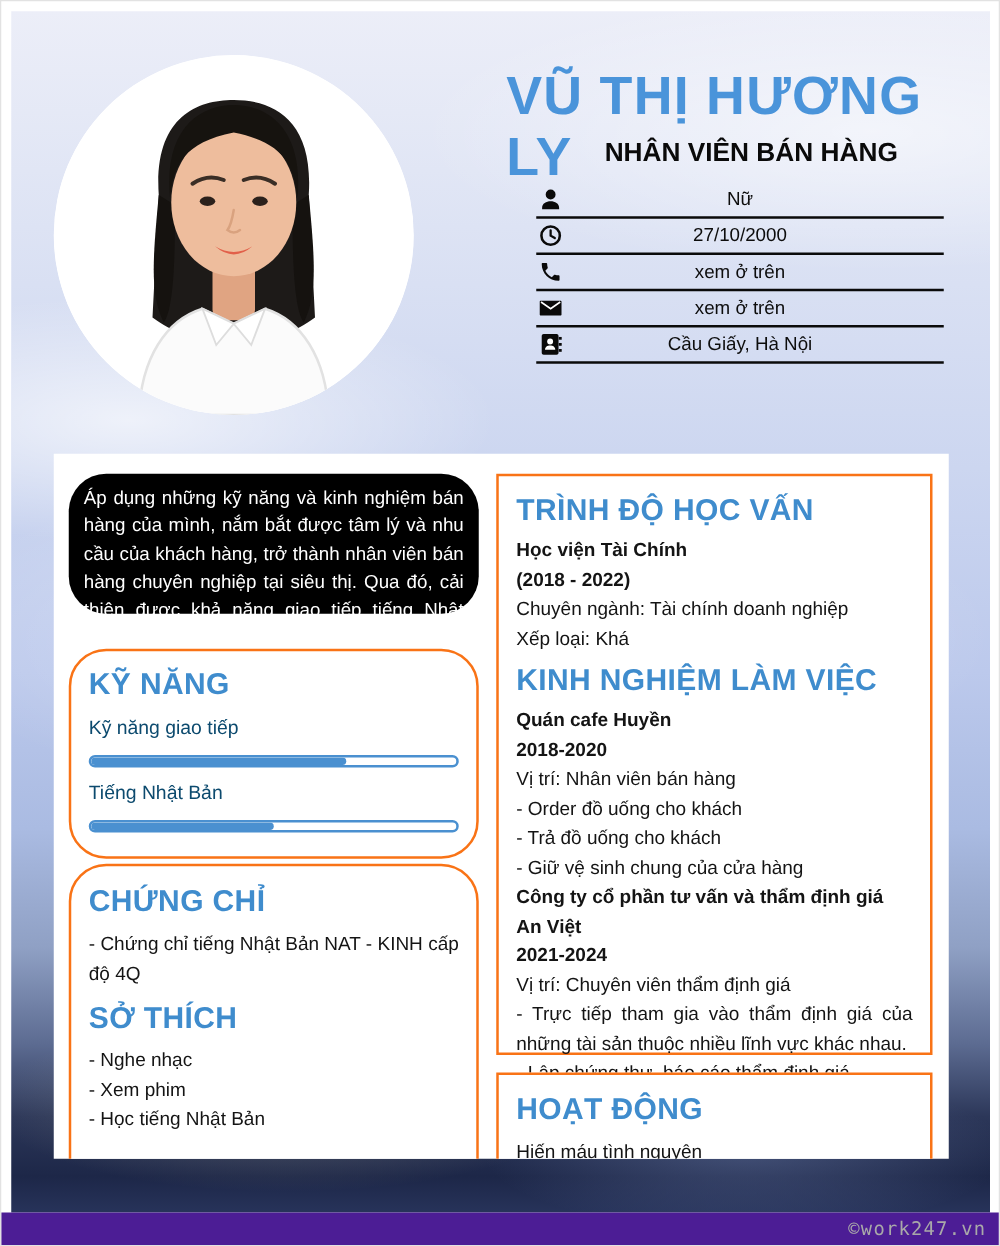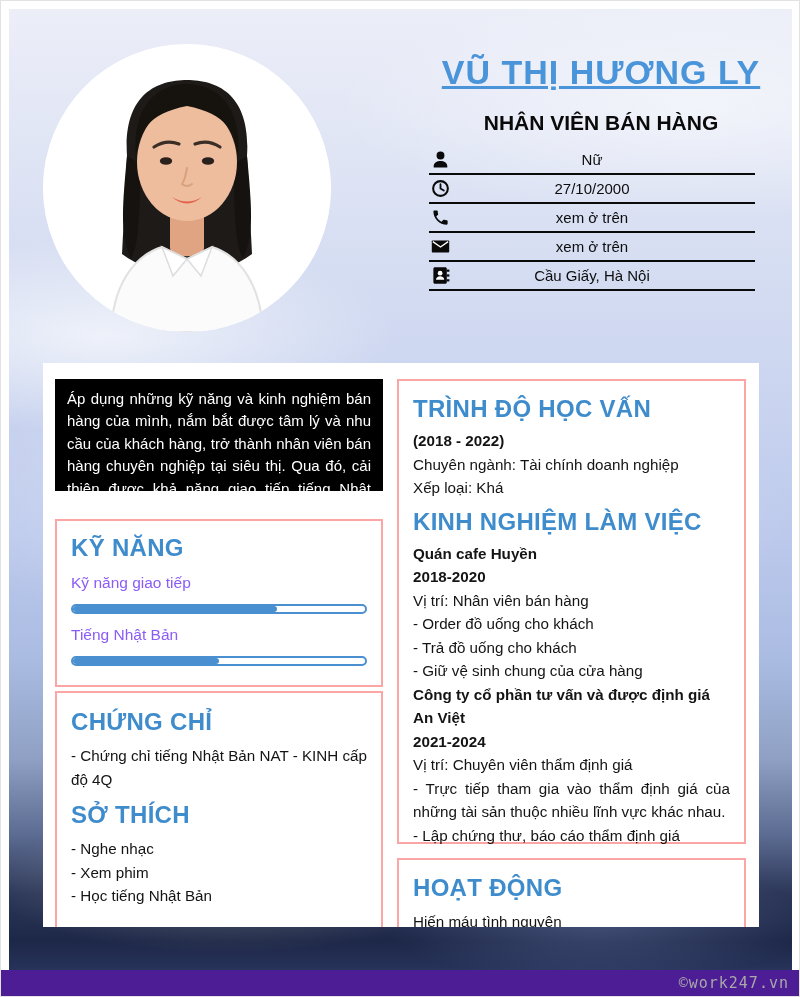--- a/index.html
+++ b/index.html
@@ -16,49 +16,49 @@
       radial-gradient(ellipse 340px 100px at 28% 91%, rgba(214,206,170,.28), rgba(0,0,0,0) 70%),
       radial-gradient(ellipse 300px 90px at 75% 95%, rgba(140,160,210,.30), rgba(0,0,0,0) 70%),
       linear-gradient(180deg,#eceef8 0%,#dde3f4 18%,#ccd6f0 38%,#bcc9ec 55%,#aabbe2 68%,
                       #8fa0c4 78%,#5c6b91 86%,#2c3759 92%,#1d2748 97%,#27335a 100%);
   }
 
   
   .photo { position:absolute; left:42px; top:43px; width:288px; height:288px;
            border-radius:50%; background:#ffffff; overflow:hidden; }
   .photo svg { display:block; width:100%; height:100%; }
-  .name { position:absolute; left:404px; top:52px; width:392px; text-align:center;
-          font-size:34px; font-weight:bold; letter-spacing:1px; color:#4a94da;text-decoration:underline; }
+  .name { position:absolute; left:404px; top:52px; width:392px; 
+          font-size:43px; font-weight:bold; letter-spacing:1px; color:#4a94da; }
   .job-title { position:absolute; left:404px; top:110px; width:392px; text-align:center;
           font-size:21px; font-weight:bold; color:#0a0a0a; }
 
   .info-table { position:absolute; left:428px; top:145px; width:326px; }
   .info-row { position:relative; height:29px; border-bottom:2px solid #0a0a0a; }
   .info-icon { position:absolute; left:2px; top:4px; width:19px; height:19px; }
   .info-icon svg { display:block; width:19px; height:19px; }
   .info-value { position:absolute; left:0; top:0; width:100%; height:29px; line-height:27px;
                 text-align:center; font-size:15px; color:#0d0d0d; }
 
   
   .card { position:absolute; left:42px; top:362px; width:716px; height:564px;
           background:#ffffff; overflow:hidden; }
-  .colL { position:absolute; left:12px; width:328px; }
+  .colL { position:absolute; left:12px; width:328px;border-radius:30px; }
   .colR { position:absolute; left:354px; width:349px; }
 
   .intro-box { top:16px; height:112px; background:#000000; color:#ffffff; padding:9px 12px;
                font-size:15px; line-height:22.4px; text-align:justify; }
-  .boxed { border:2px solid #fca5a5; background:#fff; }
+  .boxed { border:2px solid #f97316; background:#fff; }
   .skills-box { top:156px; height:168px; padding:13px 14px 0; }
   .certs-box  { top:328px; height:300px; padding:13px 14px 0; }
   .eduexp-box { top:16px;  height:465px; padding:10px 14px 0; }
   .act-box    { top:495px; height:120px; padding:12px 14px 0; }
 
   .h-blue { color:#3f8ccd; font-weight:bold; font-size:24px; letter-spacing:.3px; }
   .skills-box .h-blue { margin-bottom:12px; }
-  .skill-label { font-size:15.5px; color:#8b5cf6; margin-top:12px; }
+  .skill-label { font-size:15.5px; color:#0c4a6e; margin-top:12px; }
   .bar { margin-top:12px; height:10px; border:2px solid #4a90d0; border-radius:7px;
          background:#ffffff; overflow:hidden; }
   .bar-fill { height:100%; background:#4a90d0; border-radius:0 5px 5px 0; }
 
   .body-line { font-size:15.2px; color:#141414; line-height:23.5px; }
   .bold { font-weight:bold; }
   .just { text-align:justify; }
   .certs-box .h-blue { margin:2px 0 8px; }
   .certs-box .h-blue2 { margin:10px 0 8px; }
   .eduexp-box .h-blue { margin:4px 0 6px; }
@@ -172,32 +172,33 @@
       <div class="h-blue">CHỨNG CHỈ</div>
       <div class="body-line just">- Chứng chỉ tiếng Nhật Bản NAT - KINH cấp độ 4Q</div>
       <div class="h-blue h-blue2">SỞ THÍCH</div>
       <div class="body-line">- Nghe nhạc</div>
       <div class="body-line">- Xem phim</div>
       <div class="body-line">- Học tiếng Nhật Bản</div>
     </div>
 
     <div class="colR eduexp-box boxed">
       <div class="h-blue">TRÌNH ĐỘ HỌC VẤN</div>
+      <div class="body-line bold">Học viện Tài Chính</div>
       <div class="body-line bold">(2018 - 2022)</div>
       <div class="body-line">Chuyên ngành: Tài chính doanh nghiệp</div>
       <div class="body-line">Xếp loại: Khá</div>
 
       <div class="h-blue h-blue2">KINH NGHIỆM LÀM VIỆC</div>
       <div class="body-line bold">Quán cafe Huyền</div>
       <div class="body-line bold">2018-2020</div>
       <div class="body-line">Vị trí: Nhân viên bán hàng</div>
       <div class="body-line">- Order đồ uống cho khách</div>
       <div class="body-line">- Trả đồ uống cho khách</div>
       <div class="body-line">- Giữ vệ sinh chung của cửa hàng</div>
-      <div class="body-line bold">Công ty cổ phần tư vấn và được định giá An Việt</div>
+      <div class="body-line bold">Công ty cổ phần tư vấn và thẩm định giá An Việt</div>
       <div class="body-line bold">2021-2024</div>
       <div class="body-line">Vị trí: Chuyên viên thẩm định giá</div>
       <div class="body-line just">- Trực tiếp tham gia vào thẩm định giá của những tài sản thuộc nhiều lĩnh vực khác nhau.</div>
       <div class="body-line">- Lập chứng thư, báo cáo thẩm định giá</div>
     </div>
 
     <div class="colR act-box boxed">
       <div class="h-blue">HOẠT ĐỘNG</div>
       <div class="body-line">Hiến máu tình nguyện</div>
     </div>

